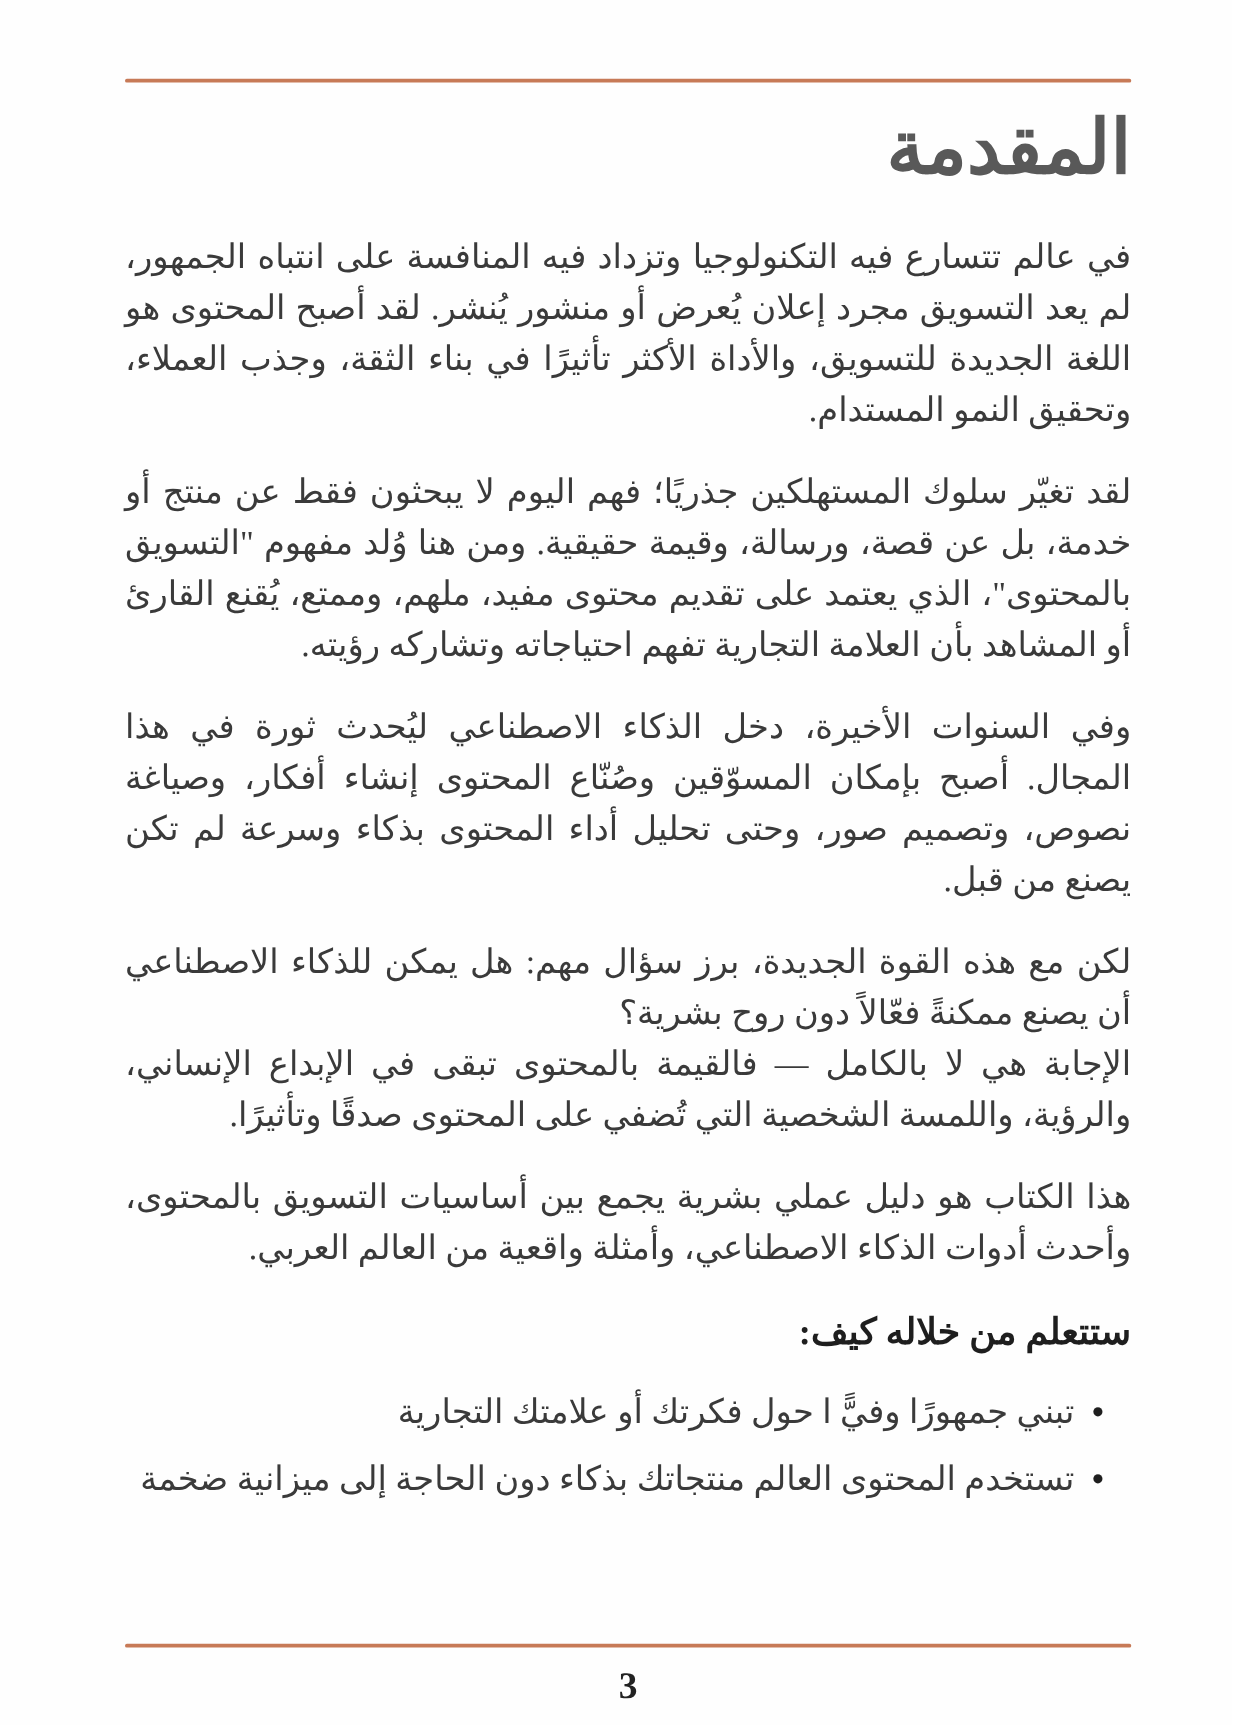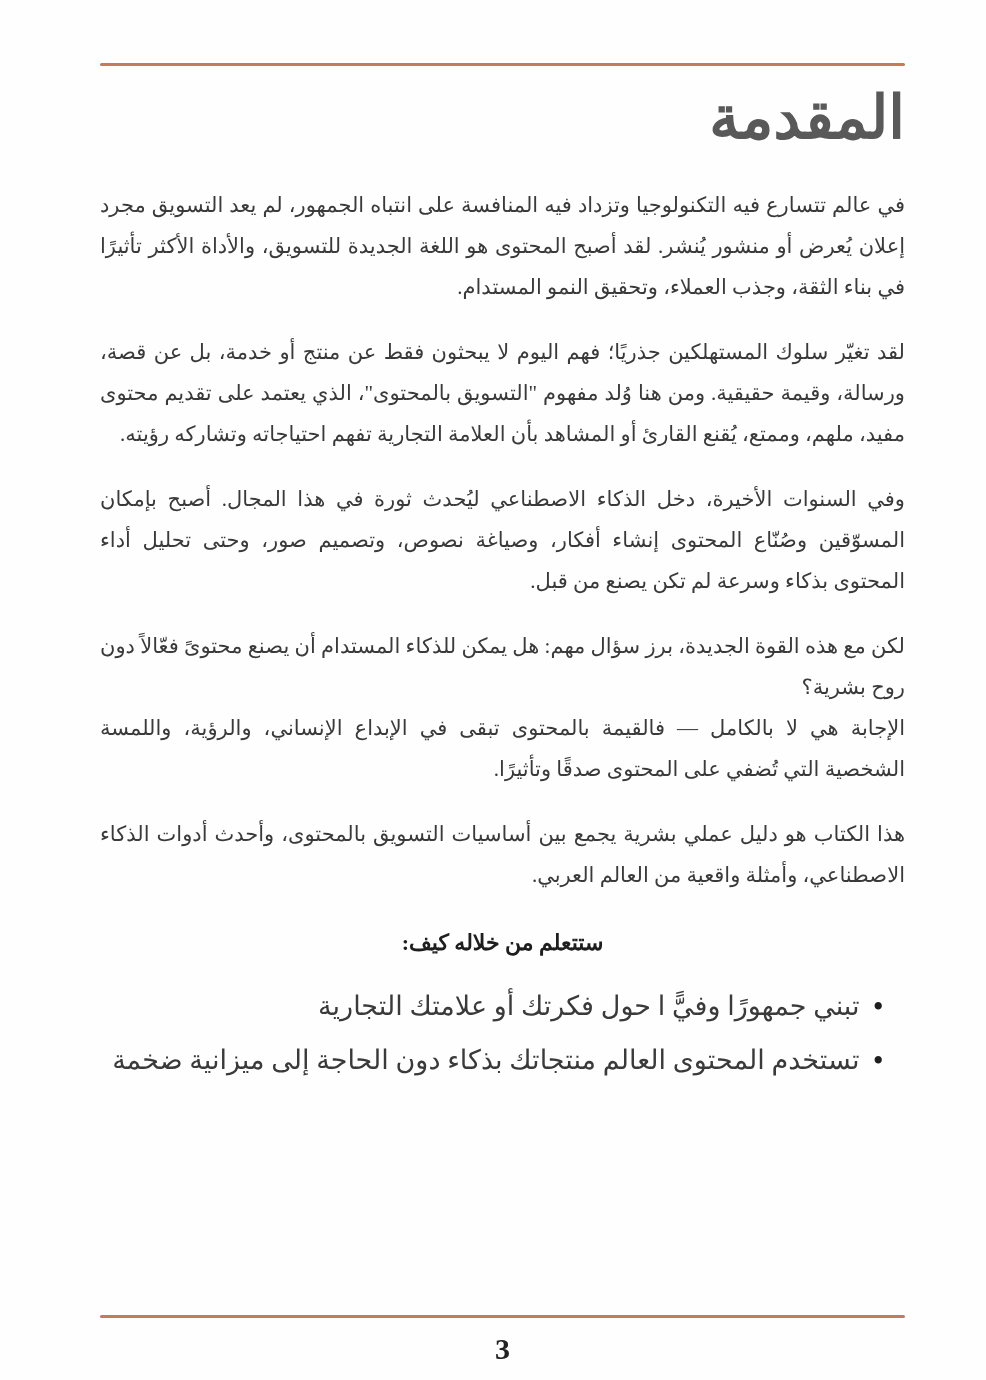--- a/index.html
+++ b/index.html
@@ -31,38 +31,38 @@
   h1.doc-title {
     margin: 12px 0 0 0;
     font-size: 60px;
     line-height: 1.35;
     font-weight: bold;
     color: var(--title-text, #595959);
     text-align: right;
   }
   p.body-par {
     margin: 24px 0 0 0;
-    font-size: 21px;
+    font-size: 27px;
     line-height: 41px;
     color: var(--body-text, #3a3a3a);
     text-align: justify;
   }
   p.body-par.first {
     margin-top: 26px;
   }
   p.body-par.tight {
     margin-top: 0;
   }
   h2.section-heading {
     margin: 26px 0 0 0;
-    font-size: 22px;
+    font-size: 29px;
     line-height: 42px;
     font-weight: bold;
     color: var(--heading-text, #1e1e1e);
-    text-align: center;
+    text-align: right;
   }
   ul.learn-list {
     list-style: none;
     margin: 8px 0 0 0;
     padding: 0 22px 0 0;
   }
   ul.learn-list li {
     display: flex;
     align-items: flex-start;
     gap: 14px;
@@ -96,21 +96,21 @@
   <div class="rule"></div>
 
   <h1 class="doc-title">المقدمة</h1>
 
   <p class="body-par first">في عالم تتسارع فيه التكنولوجيا وتزداد فيه المنافسة على انتباه الجمهور، لم يعد التسويق مجرد إعلان يُعرض أو منشور يُنشر. لقد أصبح المحتوى هو اللغة الجديدة للتسويق، والأداة الأكثر تأثيرًا في بناء الثقة، وجذب العملاء، وتحقيق النمو المستدام.</p>
 
   <p class="body-par">لقد تغيّر سلوك المستهلكين جذريًا؛ فهم اليوم لا يبحثون فقط عن منتج أو خدمة، بل عن قصة، ورسالة، وقيمة حقيقية. ومن هنا وُلد مفهوم "التسويق بالمحتوى"، الذي يعتمد على تقديم محتوى مفيد، ملهم، وممتع، يُقنع القارئ أو المشاهد بأن العلامة التجارية تفهم احتياجاته وتشاركه رؤيته.</p>
 
   <p class="body-par">وفي السنوات الأخيرة، دخل الذكاء الاصطناعي ليُحدث ثورة في هذا المجال. أصبح بإمكان المسوّقين وصُنّاع المحتوى إنشاء أفكار، وصياغة نصوص، وتصميم صور، وحتى تحليل أداء المحتوى بذكاء وسرعة لم تكن يصنع من قبل.</p>
 
-  <p class="body-par">لكن مع هذه القوة الجديدة، برز سؤال مهم: هل يمكن للذكاء المستدام أن يصنع محتوىً فعّالاً دون روح بشرية؟</p>
+  <p class="body-par">لكن مع هذه القوة الجديدة، برز سؤال مهم: هل يمكن للذكاء الاصطناعي أن يصنع ممكنةً فعّالاً دون روح بشرية؟</p>
 
   <p class="body-par tight">الإجابة هي لا بالكامل — فالقيمة بالمحتوى تبقى في الإبداع الإنساني، والرؤية، واللمسة الشخصية التي تُضفي على المحتوى صدقًا وتأثيرًا.</p>
 
   <p class="body-par">هذا الكتاب هو دليل عملي بشرية يجمع بين أساسيات التسويق بالمحتوى، وأحدث أدوات الذكاء الاصطناعي، وأمثلة واقعية من العالم العربي.</p>
 
   <h2 class="section-heading">ستتعلم من خلاله كيف:</h2>
 
   <ul class="learn-list">
     <li>
       <span class="bullet">•</span>

